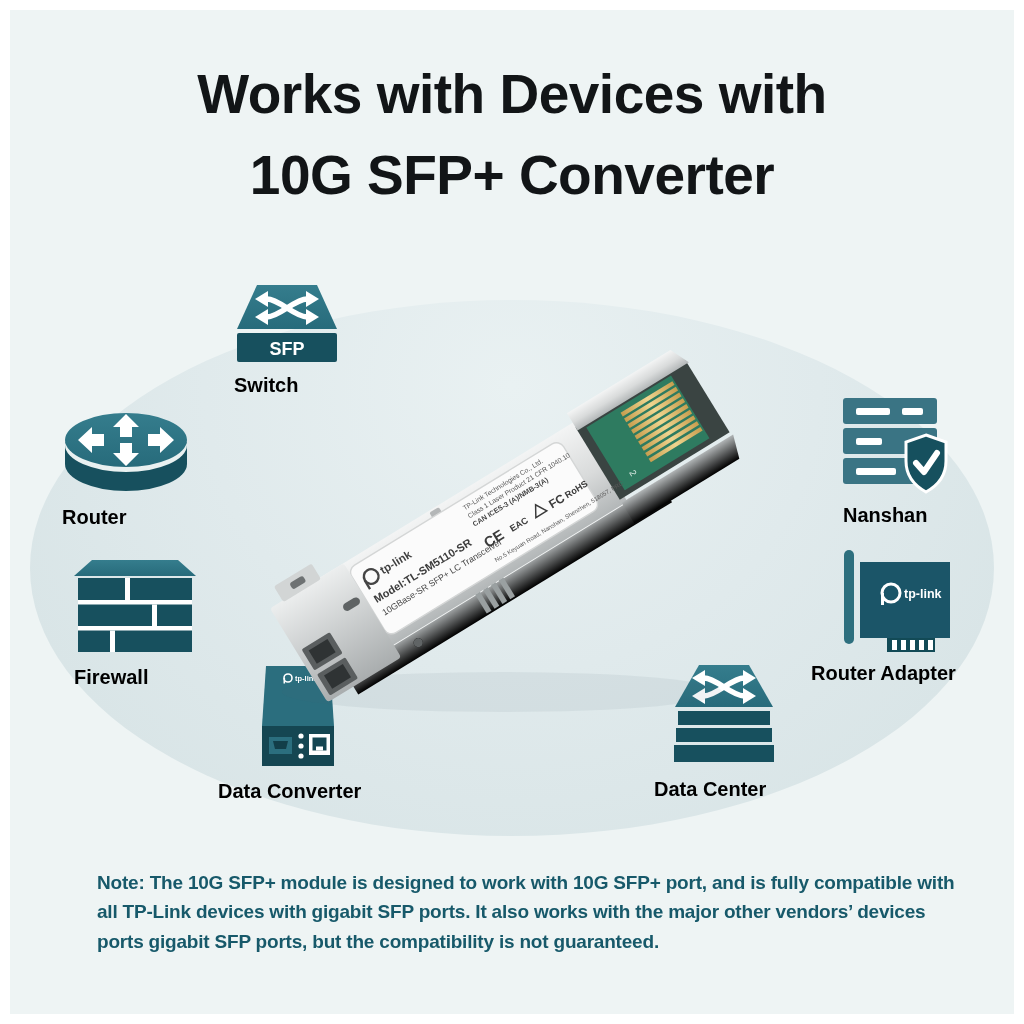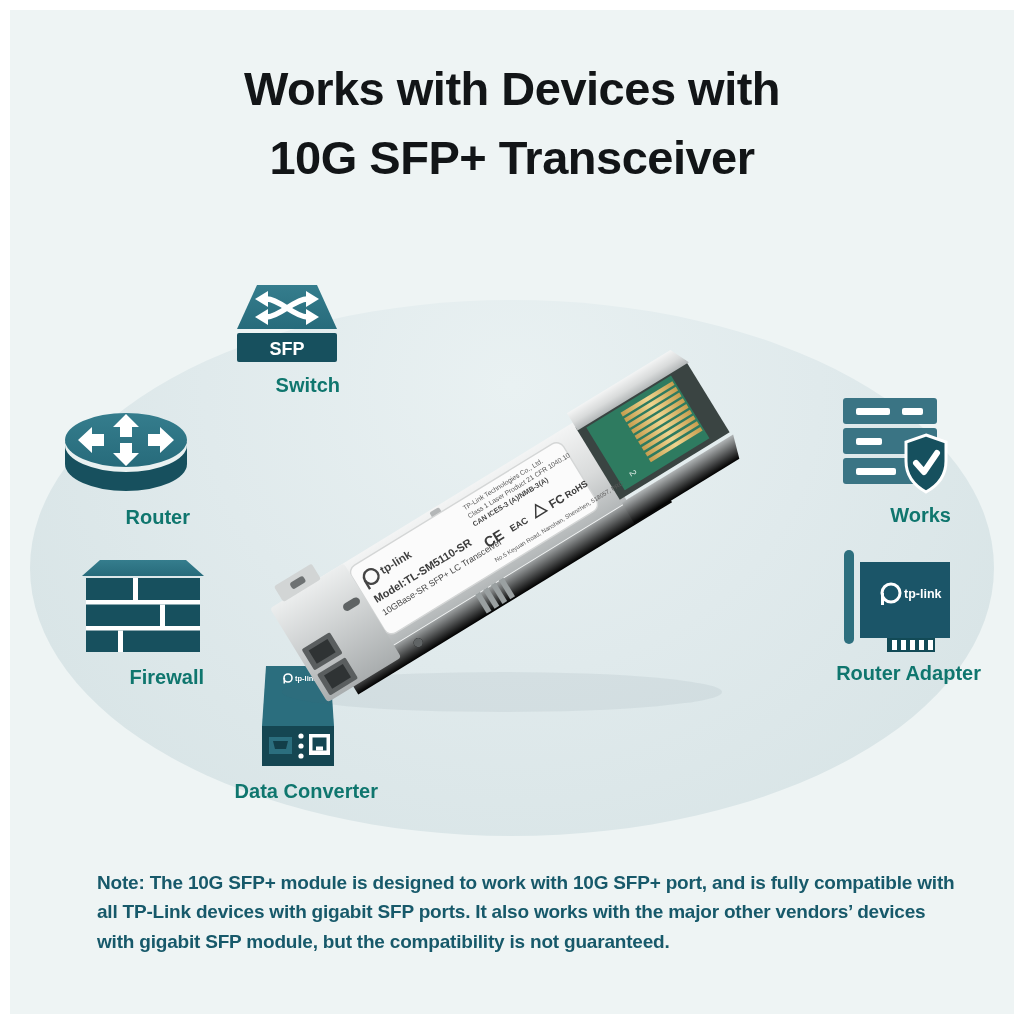--- a/index.html
+++ b/index.html
@@ -1,38 +1,38 @@
 <!DOCTYPE html>
 <html><head>
 <meta charset="utf-8">
 <style>
   html,body{margin:0;padding:0;}
   body{width:1024px;height:1024px;font-family:"Liberation Sans",sans-serif;background:#ffffff;}
   .frame{position:absolute;left:0;top:0;width:1024px;height:1024px;background:#ffffff;}
   .canvas{position:absolute;left:10px;top:10px;width:1004px;height:1004px;background:#eef4f4;overflow:hidden;}
   .title{position:absolute;top:44px;left:0;width:100%;text-align:center;color:#121517;
-         font-weight:bold;font-size:47px;line-height:1.47;letter-spacing:-0.5px;}
+         font-weight:bold;font-size:55px;line-height:1.47;letter-spacing:-0.5px;}
   .big-ellipse{position:absolute;left:20px;top:290px;width:964px;height:536px;border-radius:50%;
          background:radial-gradient(ellipse at 50% 16%, #e9f1f2 0%, #e0eaec 45%, #d5e2e4 100%);}
-  .dev-label{position:absolute;font-weight:bold;font-size:20px;color:#0f766e;text-align:right;}
+  .dev-label{position:absolute;font-weight:bold;font-size:20px;color:#000000;text-align:left;}
   .note{position:absolute;left:87px;top:858px;width:858px;font-weight:bold;font-size:19px;
         line-height:1.55;color:#17596a;letter-spacing:-0.2px;}
   .abs{position:absolute;}
   svg{display:block;overflow:visible;}
   svg text{font-family:"Liberation Sans",sans-serif;}
 </style>
 </head>
 <body>
 
 <div class="frame">
   <div class="canvas">
 
     <div class="title">
       <div>Works with Devices with</div>
-      <div>10G SFP+ Transceiver</div>
+      <div>10G SFP+ Converter</div>
     </div>
 
     <div class="big-ellipse"></div>
 
     <div class="abs" style="left:224px;top:272px;">
       <svg width="106" height="82" viewBox="0 0 106 82">
         <defs>
           <linearGradient id="tealTop" x1="0" y1="0" x2="0" y2="1">
             <stop offset="0" stop-color="#357d8d"></stop>
               <stop offset="1" stop-color="#276b7b"></stop>
@@ -77,24 +77,24 @@
         <rect x="0" y="60" width="94" height="26" rx="3" fill="#3a7484"></rect>
         <rect x="13" y="10" width="34" height="7" rx="2" fill="#fff"></rect>
         <rect x="59" y="10" width="21" height="7" rx="2" fill="#fff"></rect>
         <rect x="13" y="40" width="26" height="7" rx="2" fill="#fff"></rect>
         <rect x="13" y="70" width="40" height="7" rx="2" fill="#fff"></rect>
         <g transform="translate(60,36)">
           <path d="M23,1 L43,8 V27 Q43,47 23,58 Q3,47 3,27 V8 Z" fill="#16505e" stroke="#ffffff" stroke-width="3"></path>
           <polyline points="13,29 21,38 34,19" fill="none" stroke="#ffffff" stroke-width="6" stroke-linecap="round" stroke-linejoin="round"></polyline>
         </g>
       </svg>
-      <div class="dev-label" style="position:static;width:108px;margin-top:8px;">Works</div>
-    </div>
-
-    <div class="abs" style="left:72px;top:550px;">
+      <div class="dev-label" style="position:static;width:108px;margin-top:8px;">Nanshan</div>
+    </div>
+
+    <div class="abs" style="left:64px;top:550px;">
       <svg width="122" height="94" viewBox="0 0 122 94">
         <polygon points="18,0 104,0 122,16 0,16" fill="url(#tealTop)"></polygon>
         <rect x="4" y="18" width="114" height="74" fill="#17505e"></rect>
         <rect x="4" y="40" width="114" height="4.5" fill="#ffffff"></rect>
         <rect x="4" y="66" width="114" height="4.5" fill="#ffffff"></rect>
         <rect x="51" y="18" width="5" height="22" fill="#ffffff"></rect>
         <rect x="78" y="44.5" width="5" height="21.5" fill="#ffffff"></rect>
         <rect x="36" y="70.5" width="5" height="21.5" fill="#ffffff"></rect>
       </svg>
       <div class="dev-label" style="position:static;width:122px;margin-top:12px;">Firewall</div>
@@ -137,20 +137,37 @@
         <circle cx="43" cy="90" r="2.6" fill="#ffffff"></circle>
         <g>
           <rect x="51" y="68" width="21" height="21" fill="#ffffff"></rect>
           <rect x="54.5" y="71.5" width="14" height="13" fill="#154652"></rect>
           <rect x="58" y="80.5" width="7" height="4" fill="#ffffff"></rect>
         </g>
       </svg>
       <div class="dev-label" style="position:static;width:160px;margin-left:-40px;margin-top:12px;">Data Converter</div>
     </div>
 
+    <div class="abs" style="left:660px;top:654px;">
+      <svg width="108" height="104" viewBox="0 0 108 104">
+        <polygon points="29,1 79,1 103,43 5,43" fill="url(#tealTop)"></polygon>
+        <g transform="translate(22,4)">
+          <path d="M12,28 C24,28 40,10 52,10" stroke="#fff" stroke-width="5.5" fill="none"></path>
+          <path d="M12,10 C24,10 40,28 52,28" stroke="#fff" stroke-width="5.5" fill="none"></path>
+          <polygon points="13,20 13,36 0,28" fill="#fff"></polygon>
+          <polygon points="51,2 51,18 64,10" fill="#fff"></polygon>
+          <polygon points="13,2 13,18 0,10" fill="#fff"></polygon>
+          <polygon points="51,20 51,36 64,28" fill="#fff"></polygon>
+        </g>
+        <rect x="8" y="47" width="92" height="14" fill="#17505e"></rect>
+        <rect x="6" y="64" width="96" height="14" fill="#17505e"></rect>
+        <rect x="4" y="81" width="100" height="17" fill="#17505e"></rect>
+      </svg>
+      <div class="dev-label" style="position:static;width:140px;margin-left:-16px;margin-top:10px;">Data Center</div>
+    </div>
 
     <div class="abs" style="left:230px;top:330px;">
       <svg width="540" height="382" viewBox="0 0 540 382">
         <defs>
           <linearGradient id="metalTop" x1="0" y1="0" x2="0" y2="1">
             <stop offset="0" stop-color="#f3f4f4"></stop>
               <stop offset="0.55" stop-color="#d9dbdb"></stop>
             <stop offset="1" stop-color="#b3b7b8"></stop>
           </linearGradient>
           <linearGradient id="metalSide" x1="0" y1="0" x2="0" y2="1">
@@ -230,16 +247,16 @@
             <rect x="-262" y="-2" width="36" height="27" rx="2" fill="#5a5e5f"></rect>
             <rect x="-256" y="3" width="24" height="17" fill="#2f3334"></rect>
             <rect x="-262" y="30" width="36" height="27" rx="2" fill="#5a5e5f"></rect>
             <rect x="-256" y="35" width="24" height="17" fill="#2f3334"></rect>
             <rect x="-200" y="-20" width="20" height="9" rx="4.5" fill="#5f6364"></rect>
           </g>
         </g>
       </svg>
     </div>
 
-    <div class="note">Note: The 10G SFP+ module is designed to work with 10G SFP+ port, and is fully compatible with all TP-Link devices with gigabit SFP ports. It also works with the major other vendors’ devices with gigabit SFP module, but the compatibility is not guaranteed.</div>
+    <div class="note">Note: The 10G SFP+ module is designed to work with 10G SFP+ port, and is fully compatible with all TP-Link devices with gigabit SFP ports. It also works with the major other vendors’ devices ports gigabit SFP ports, but the compatibility is not guaranteed.</div>
 
   </div>
 </div>
 
 </body></html>

